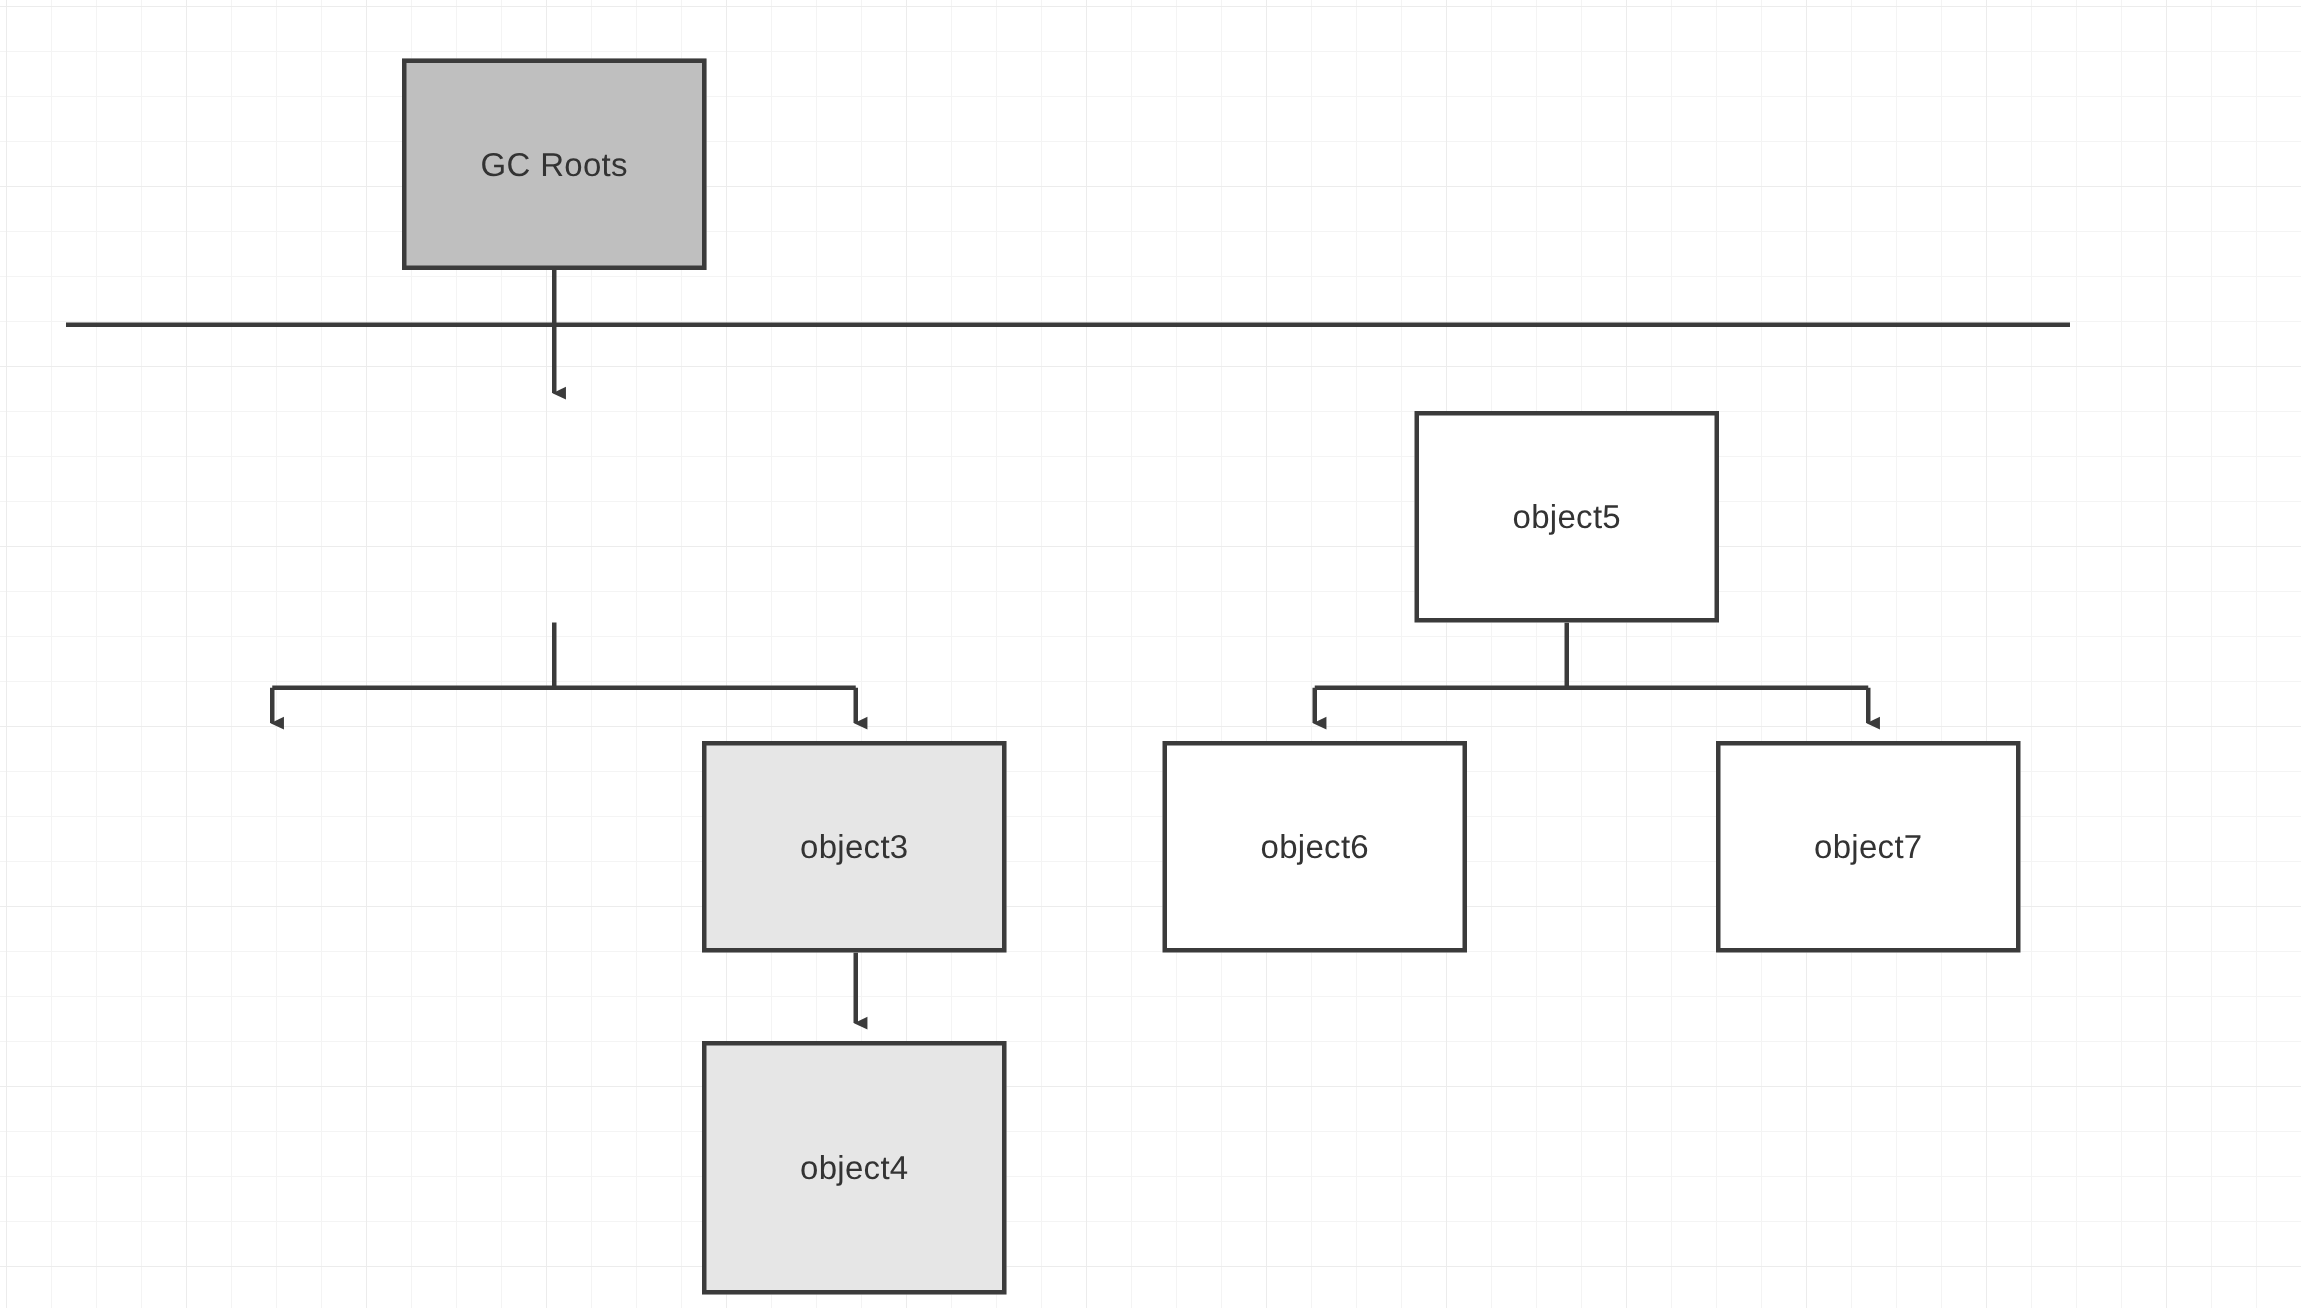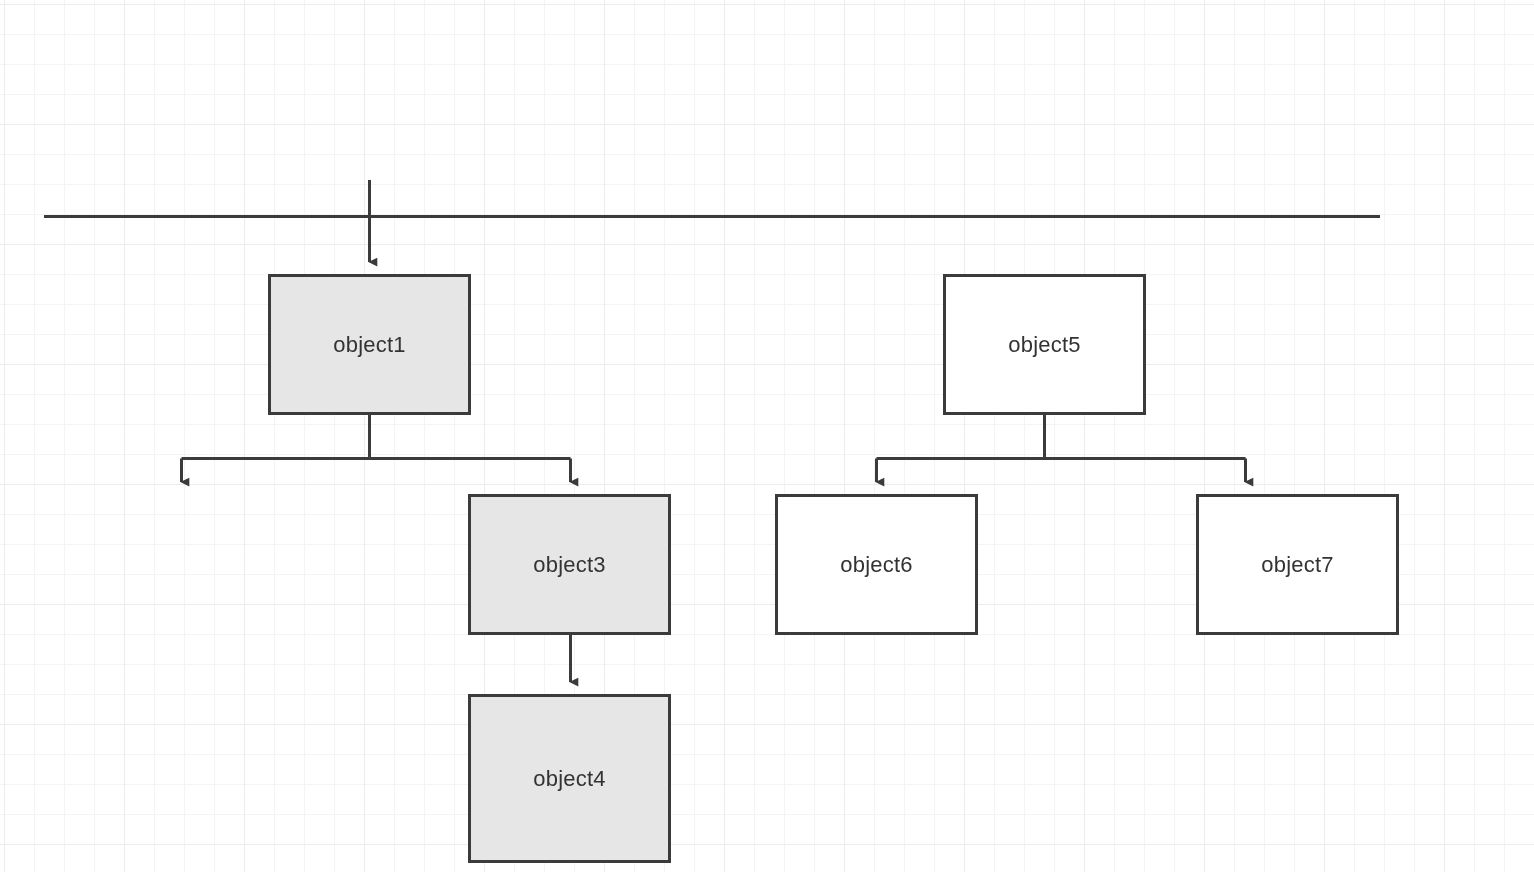--- a/index.html
+++ b/index.html
@@ -74,39 +74,39 @@
     <path d="M570.5,635 L570.5,682" fill="none" stroke="#3b3b3b" stroke-width="3" marker-end="url(#arrowhead)"></path>
 
     <path d="M1044.5,415 L1044.5,458.5" fill="none" stroke="#3b3b3b" stroke-width="3"></path>
     <path d="M876.5,458.5 L1245.5,458.5" fill="none" stroke="#3b3b3b" stroke-width="3"></path>
 
     <path d="M876.5,458.5 L876.5,482" fill="none" stroke="#3b3b3b" stroke-width="3" marker-end="url(#arrowhead)"></path>
 
     <path d="M1245.5,458.5 L1245.5,482" fill="none" stroke="#3b3b3b" stroke-width="3" marker-end="url(#arrowhead)"></path>
   </svg>
 
+  <div class="node fill-root" style="left:268px; top:39px; width:203px; height:141px;">
+    <span>GC Roots</span>
+  </div>
 
-  <div class="node fill-gray" style="left:268px; top:274px; width:203px; height:141px;">
-    <span>object1</span>
-  </div>
 
 
   <div class="node fill-gray" style="left:468px; top:494px; width:203px; height:141px;">
     <span>object3</span>
   </div>
 
   <div class="node fill-gray" style="left:468px; top:694px; width:203px; height:169px;">
     <span>object4</span>
   </div>
 
   <div class="node fill-white" style="left:943px; top:274px; width:203px; height:141px;">
     <span>object5</span>
   </div>
 
   <div class="node fill-white" style="left:775px; top:494px; width:203px; height:141px;">
     <span>object6</span>
   </div>
 
-  <div class="node fill-white" style="left:1196px; top:494px; width:203px; height:141px;">
+  <div class="node fill-white" style="left:1144px; top:494px; width:203px; height:141px;">
     <span>object7</span>
   </div>
 
 </div>
 
 </body></html>

